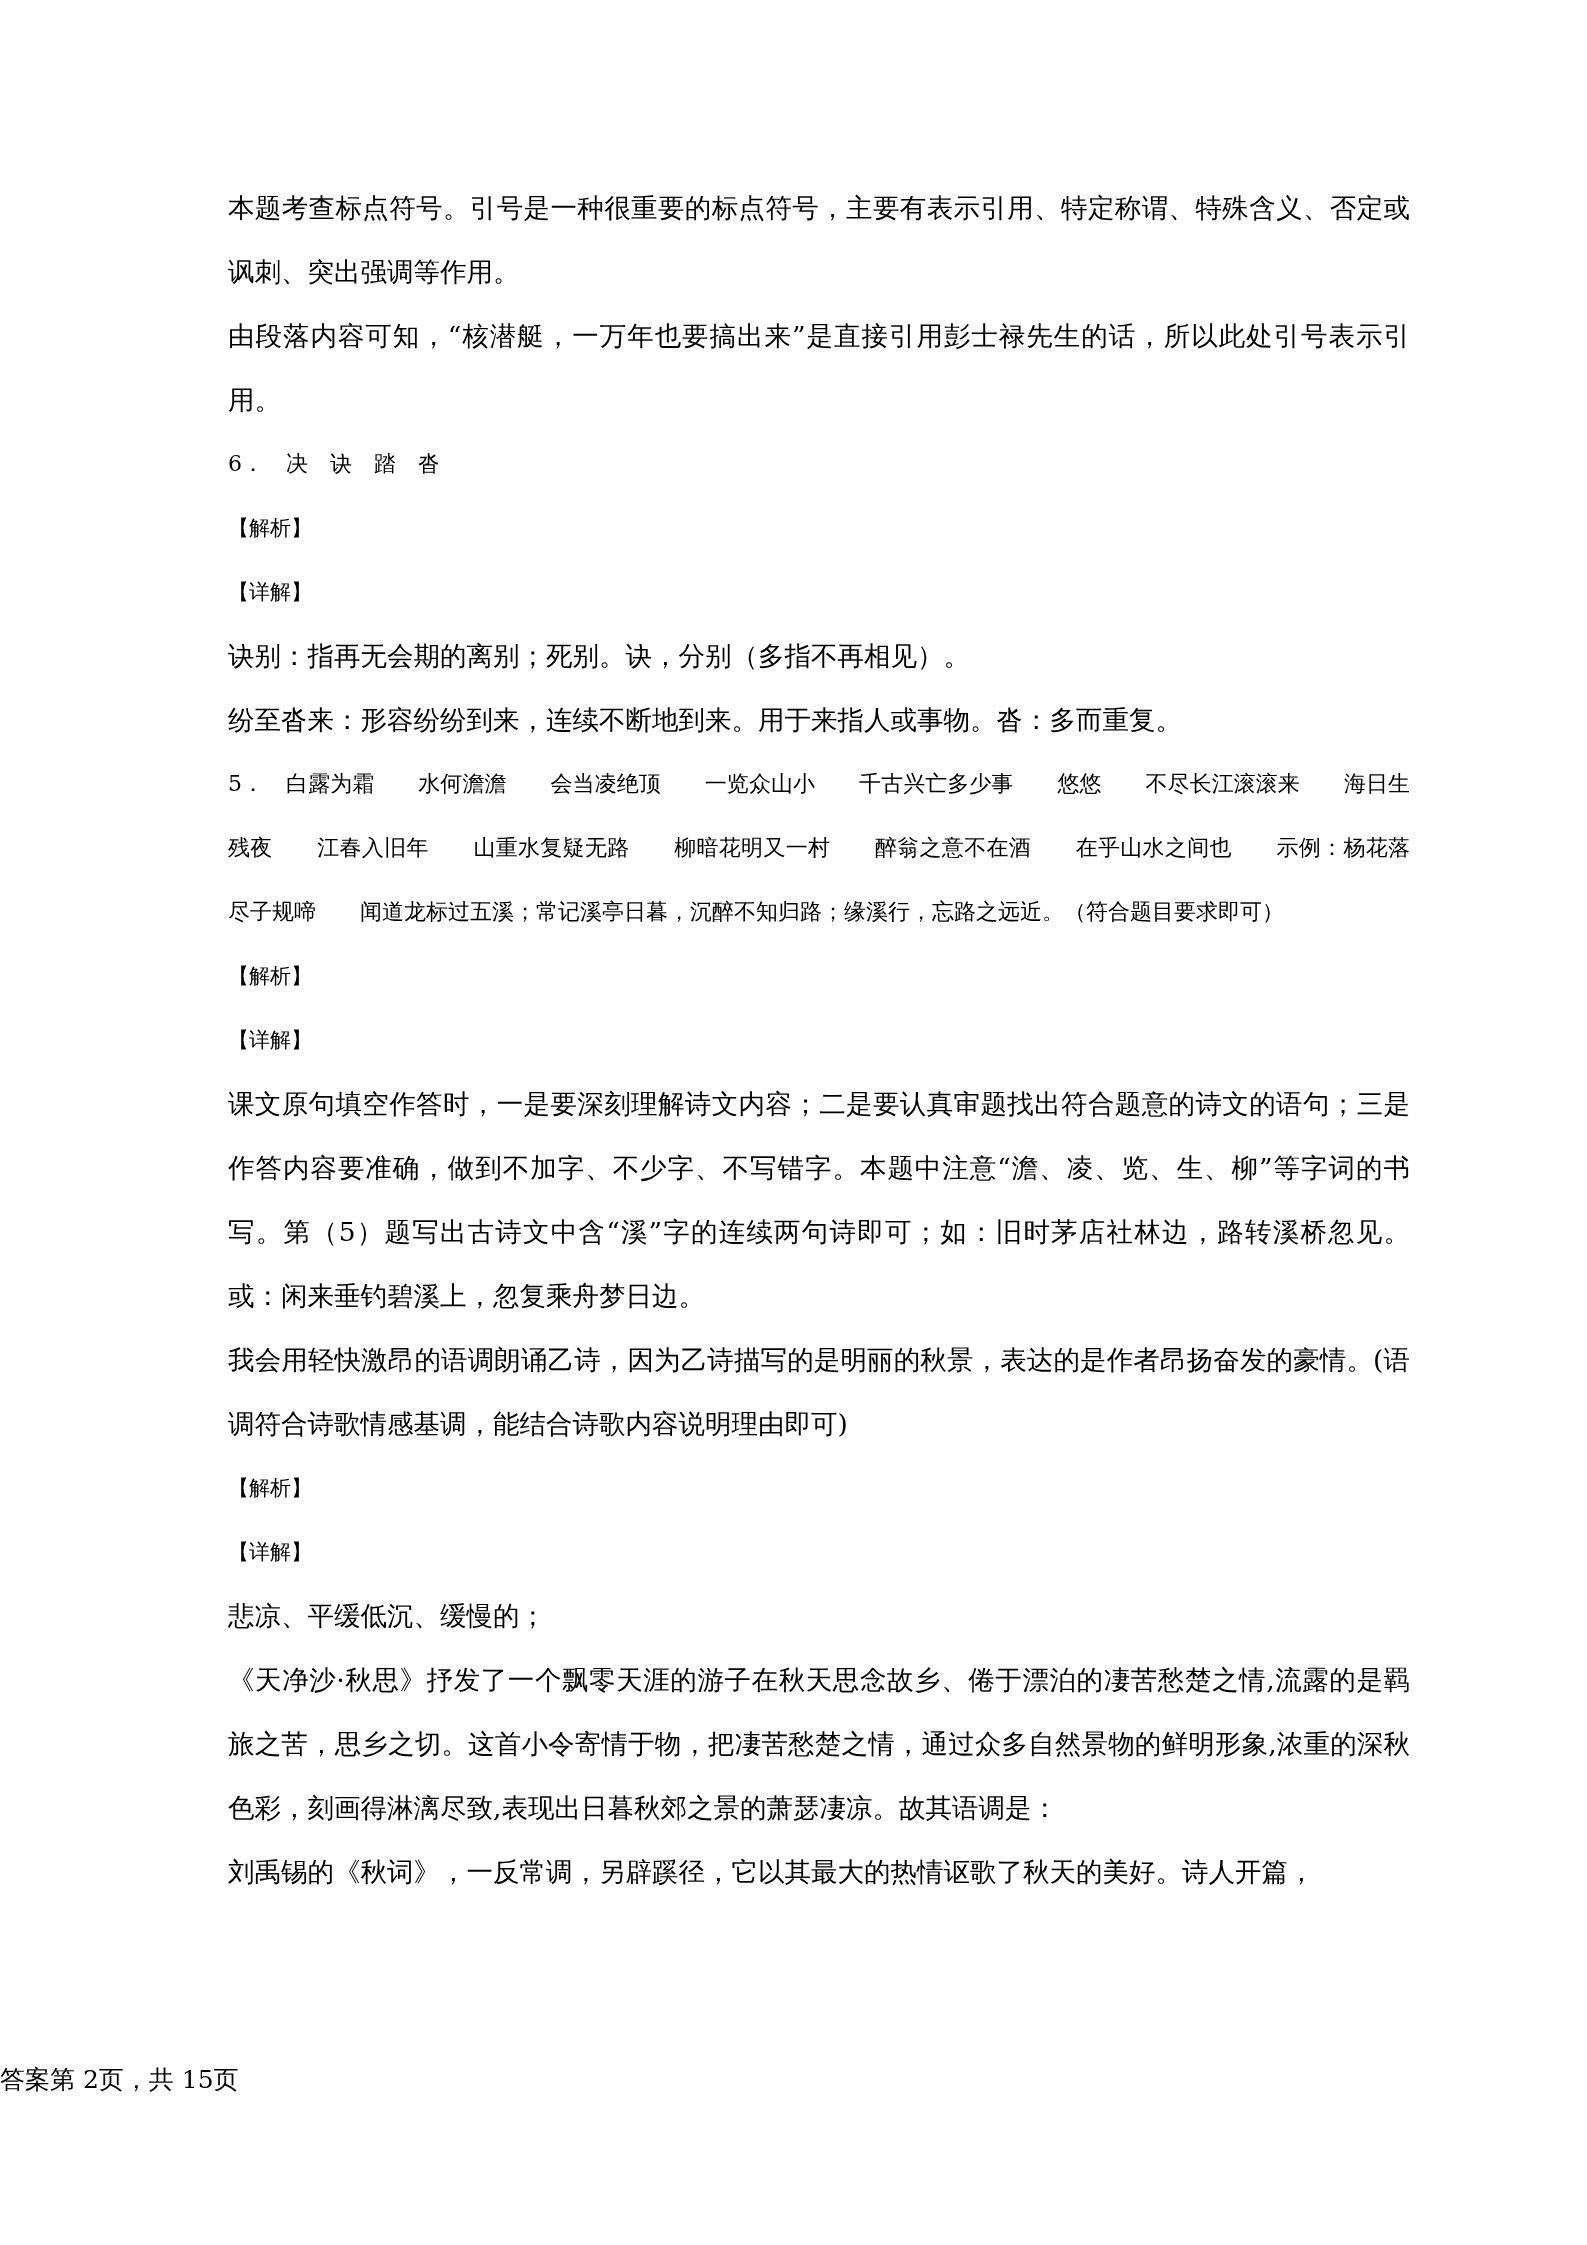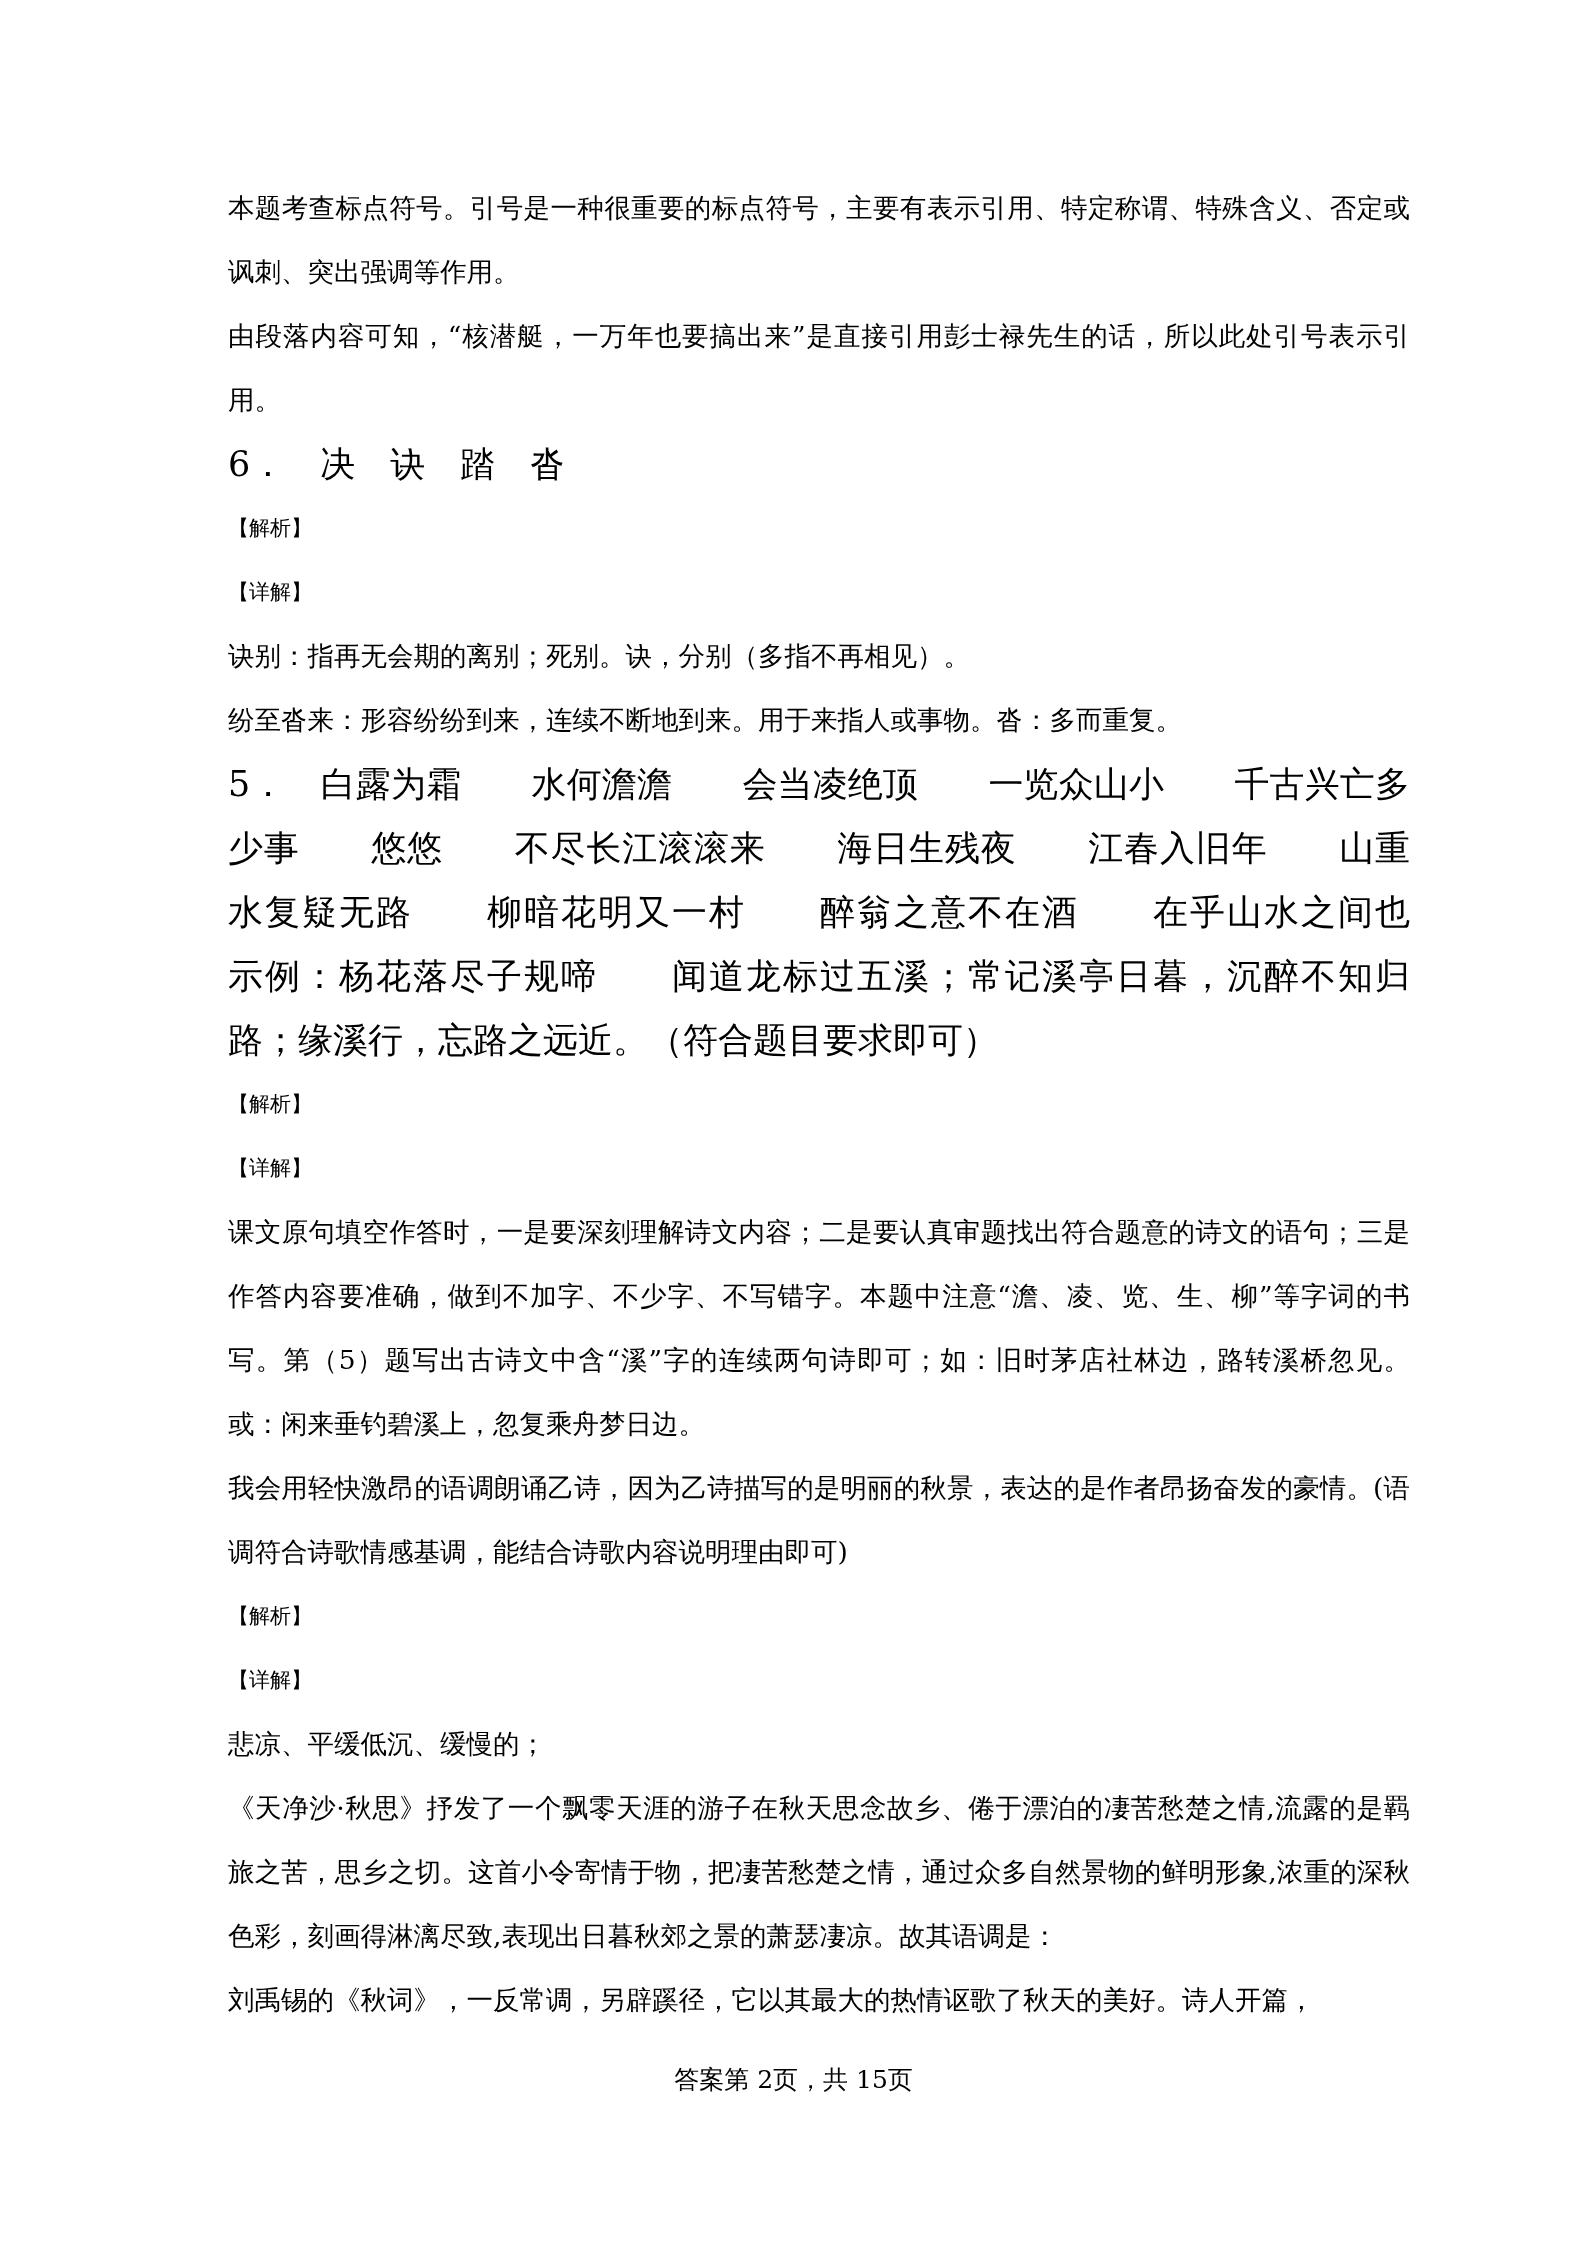--- a/index.html
+++ b/index.html
@@ -33,33 +33,32 @@
     text-align: justify;
     text-justify: inter-ideograph;
     white-space: pre-wrap;
     word-break: break-all;
   }
   .bracket-label {
     font-size: 21px;
     line-height: 64px;
   }
   .qnum {
-    font-size: 35px;
+    font-size: 22px;
     line-height: 64px;
     white-space: pre-wrap;
     text-align: justify;
     text-justify: inter-ideograph;
     word-break: break-all;
   }
   .footer {
     position: absolute;
     left: 0;
     top: 2060px;
     width: 1587px;
-    text-align: center;
     font-size: 25px;
     line-height: 40px;
     font-family: "DejaVu Serif", "Liberation Serif", serif;
   }
 </style>
 </head>
 <body>
 
 <div class="page">
 

